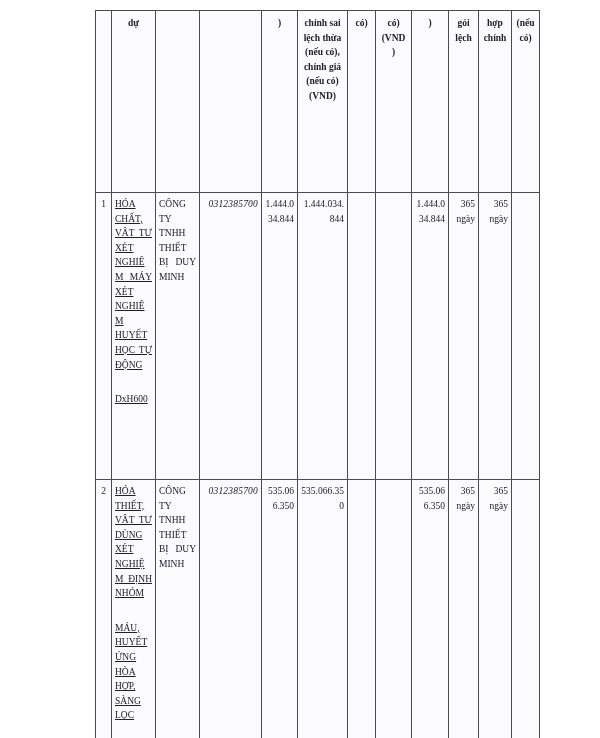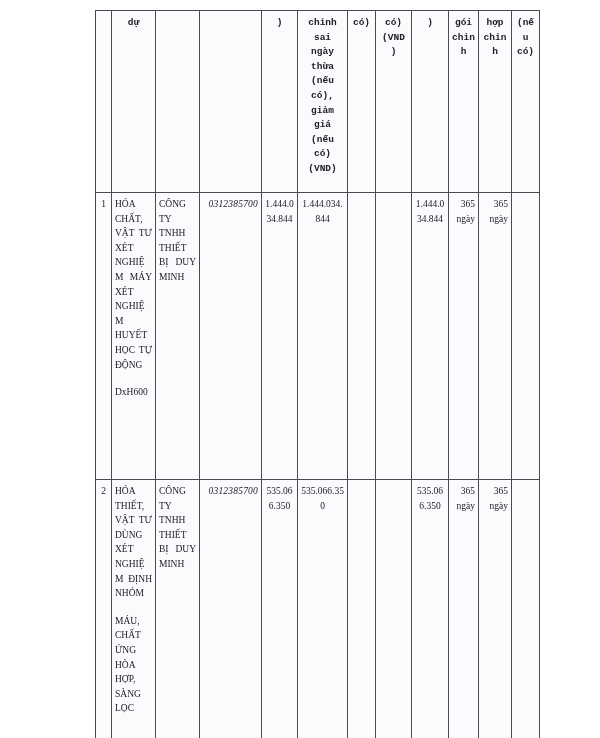--- a/index.html
+++ b/index.html
@@ -62,33 +62,32 @@
   
   tr.head-row td {
     font-weight: bold;
     text-align: center;
     height: 170px;
     padding-top: 5px;
   }
   tr.head-row td .htxt {
     display: block;
     white-space: normal;
-    font-family: Liberation Mono, monospace;
   }
 
   
   td.c-idx   { text-align: center; }
-  td.c-name  { text-align: justify; text-align-last: left; }
+  td.c-name  { text-align: justify; text-align-last: left; text-decoration: underline; }
   td.c-firm  { text-align: justify; text-align-last: left; margin-left: 9px; }
   td.c-code  { text-align: right; font-size: 7.4px; letter-spacing: .2px; font-style: italic; }
-  td.c-num   { text-align: center; margin-left: 44px; }
+  td.c-num   { text-align: right; margin-left: 44px; }
   td.c-plain { text-align: right; }
 
   td.c-name .seg, td.c-firm .seg { display: block; }
-  td.c-name .seg.gap { margin-top: 13px; }
+  td.c-name .seg.gap { margin-top: 20px; }
 
   .col-1  { width: 16px; }
   .col-2  { width: 44px; }
   .col-3  { width: 44px; }
   .col-4  { width: 62px; }
   .col-5  { width: 36px; }
   .col-6  { width: 50px; }
   .col-7  { width: 28px; }
   .col-8  { width: 36px; }
   .col-9  { width: 37px; }
@@ -135,33 +134,33 @@
         <td>
           <span class="htxt"></span>
         </td>
         <td>
           <span class="htxt"></span>
         </td>
         <td>
           <span class="htxt">)</span>
         </td>
         <td>
-          <span class="htxt">chỉnh sai ngày thừa (nếu có), giảm giá (nếu có) (VND)</span>
+          <span class="htxt">chỉnh sai lệch thừa (nếu có), chỉnh giá (nếu có) (VND)</span>
         </td>
         <td>
           <span class="htxt">có)</span>
         </td>
         <td>
           <span class="htxt">có) (VND )</span>
         </td>
         <td>
           <span class="htxt">)</span>
         </td>
         <td>
-          <span class="htxt">gói chỉnh</span>
+          <span class="htxt">gói lệch</span>
         </td>
         <td>
           <span class="htxt">hợp chỉnh</span>
         </td>
         <td>
           <span class="htxt">(nếu có)</span>
         </td>
       </tr>
 
       <tr class="row-1">
@@ -179,21 +178,21 @@
         <td class="c-num">1.444.034.844</td>
         <td class="c-plain">365 ngày</td>
         <td class="c-plain">365 ngày</td>
         <td class="c-plain"></td>
       </tr>
 
       <tr class="row-2">
         <td class="c-idx">2</td>
         <td class="c-name">
           <span class="seg">HÓA THIẾT, VẬT TƯ DÙNG XÉT NGHIỆM ĐỊNH NHÓM</span>
-          <span class="seg gap">MÁU, CHẤT ỨNG HÒA HỢP, SÀNG LỌC</span>
+          <span class="seg gap">MÁU, HUYẾT ỨNG HÒA HỢP, SÀNG LỌC</span>
         </td>
         <td class="c-firm">CÔNG TY TNHH THIẾT BỊ DUY MINH</td>
         <td class="c-code">0312385700</td>
         <td class="c-num">535.066.350</td>
         <td class="c-num">535.066.350</td>
         <td class="c-plain"></td>
         <td class="c-plain"></td>
         <td class="c-num">535.066.350</td>
         <td class="c-plain">365 ngày</td>
         <td class="c-plain">365 ngày</td>

